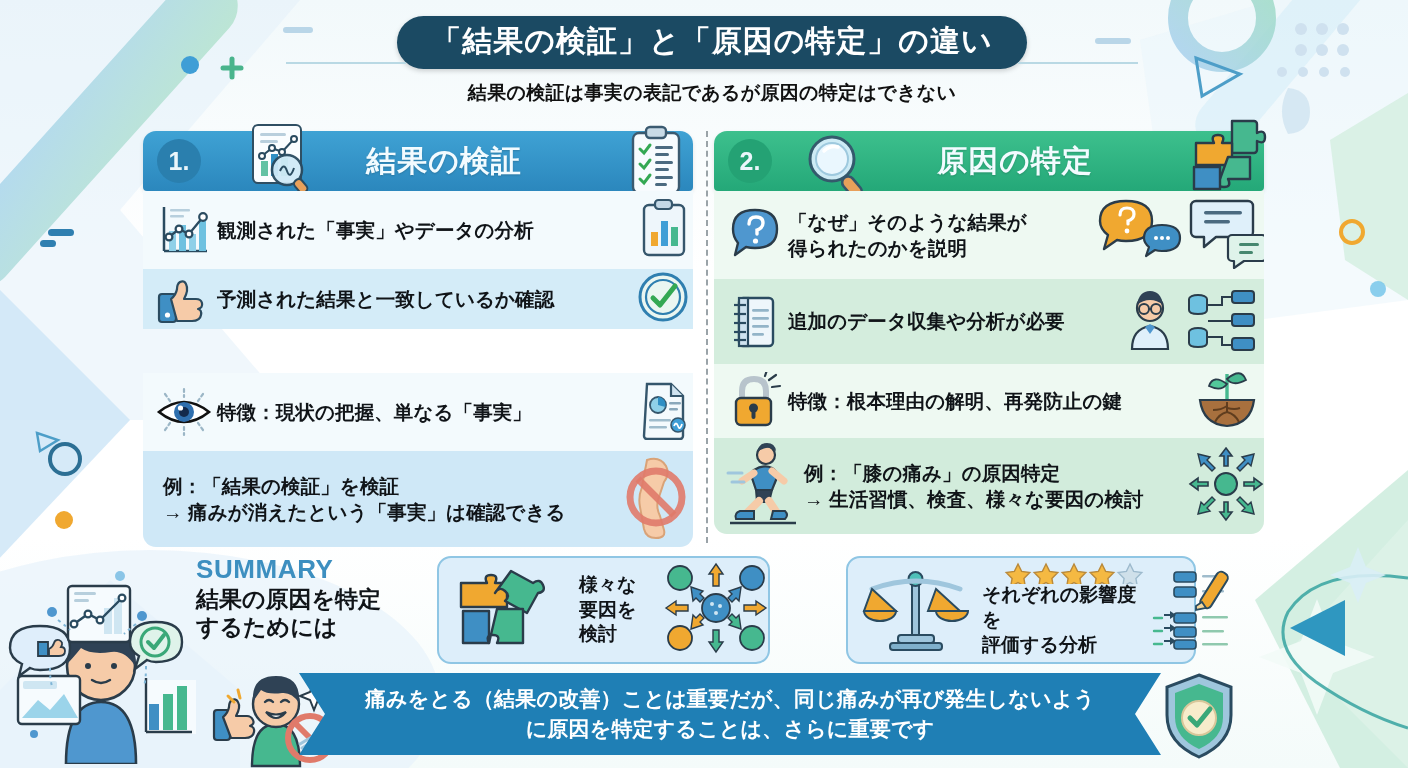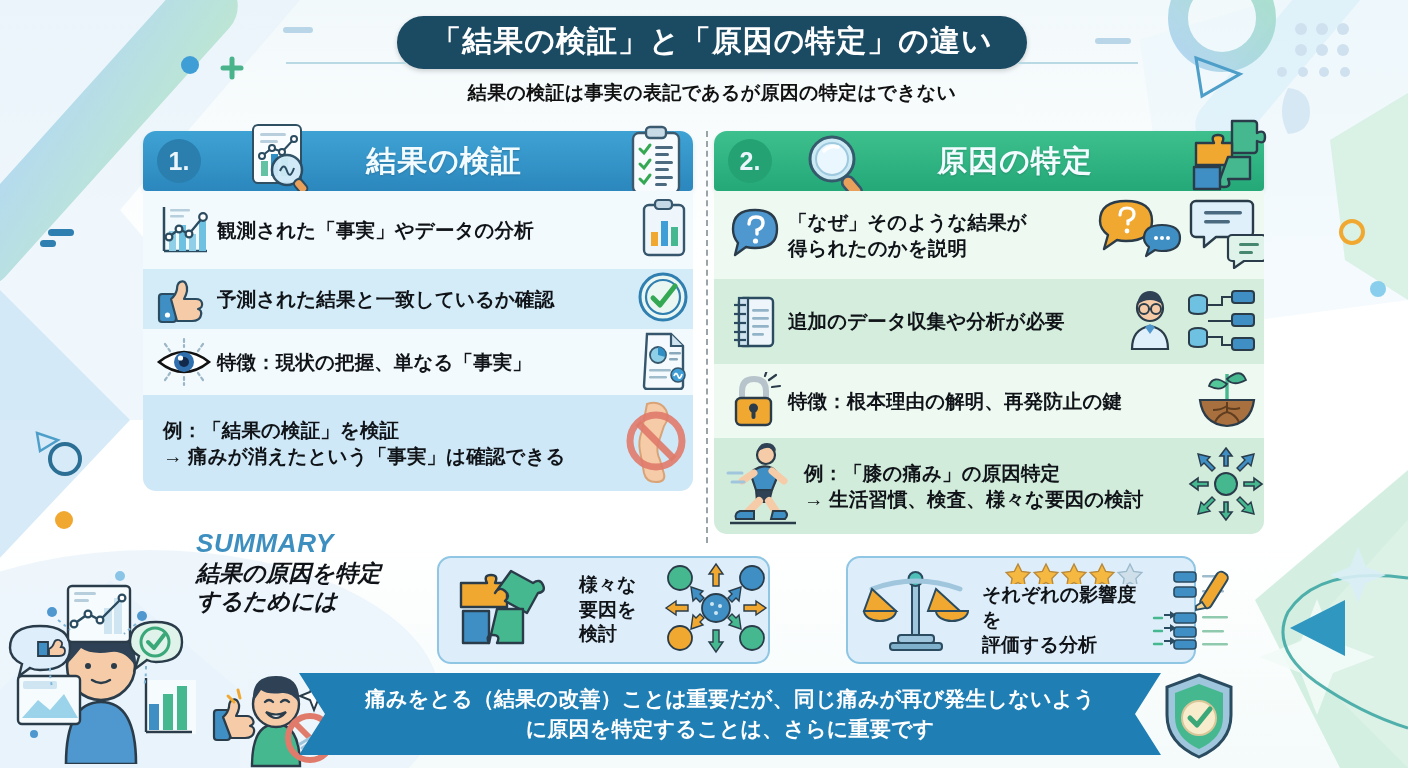--- a/index.html
+++ b/index.html
@@ -83,33 +83,33 @@
   .row .rtext{
     font-size:19.5px; font-weight:bold; color:#101418; line-height:1.34;
     letter-spacing:.1px; z-index:2;
   }
   .row .lico{ flex:0 0 auto; width:66px; display:flex; justify-content:center; }
   .row .rico{ position:absolute; right:4px; top:50%; transform:translateY(-50%); }
 
   
   .col.left .row:nth-child(1){ background:#f3fafd; height:78px; }
   .col.left .row:nth-child(2){ background:#d4ecf8; height:60px; }
-  .col.left .row:nth-child(3){ background:#f3fafd; height:66px; }
+  .col.left .row:nth-child(3){ background:#f3fafd; height:78px;margin-top:44px; }
   .col.left .row:nth-child(4){ background:#cfe8f7; height:96px; border-radius:0 0 13px 13px; }
 
   
   .col.right .row:nth-child(1){ background:#eef9f2; height:88px; }
   .col.right .row:nth-child(2){ background:#d4eddd; height:85px; }
   .col.right .row:nth-child(3){ background:#eef9f2; height:74px; }
   .col.right .row:nth-child(4){ background:#d2ecdc; height:96px; border-radius:0 0 13px 13px; }
   .row.ex .rtext{ padding-left:12px; }
   .col.right .row.ex .rtext{ padding-left:0px; }
 
   
-  .summary-label{ position:absolute; left:196px; top:528px; z-index:5;font-style:italic; }
+  .summary-label{ position:absolute; left:196px; top:554px; z-index:5; }
   .sum-kicker{ color:#3d8fc0; font-size:26px; font-weight:bold; letter-spacing:.6px; }
   .sum-line{ color:#101418; font-size:23px; font-weight:bold; line-height:1.22; }
 
   .sumbox{
     position:absolute; top:556px; height:108px; border-radius:14px;
     background:#ddeefa; border:2px solid #8fc6e4;
     display:flex; align-items:center;
   }
   .sumbox.a{ left:437px; width:333px; }
   .sumbox.b{ left:846px; width:350px; }

